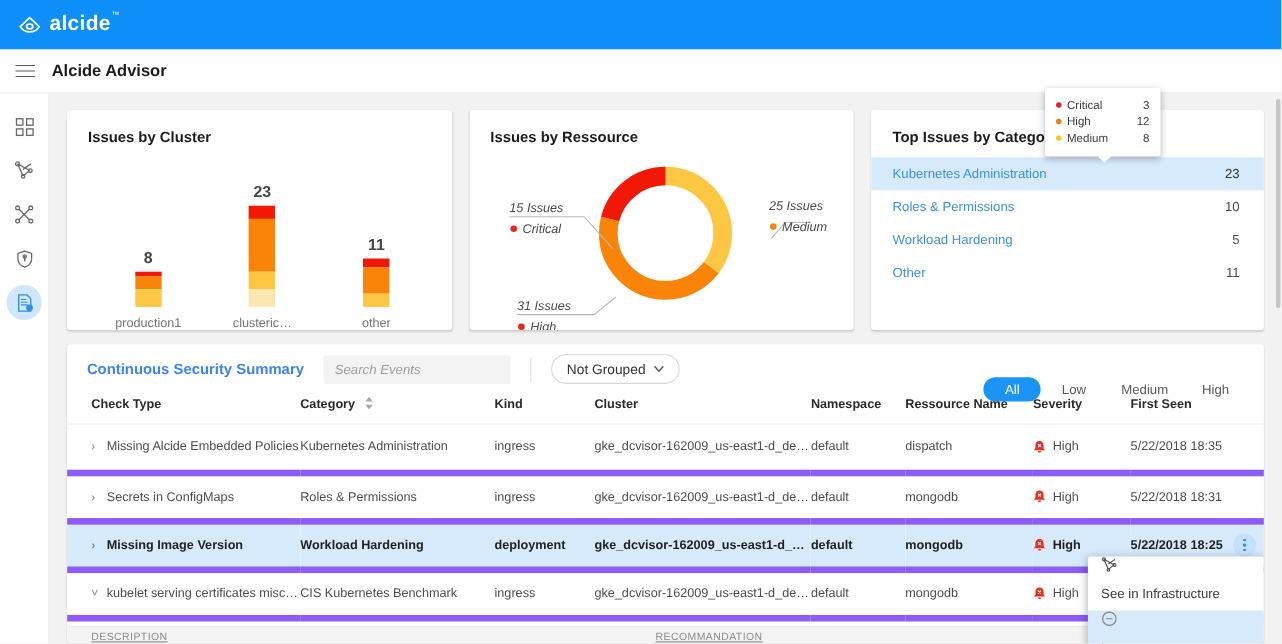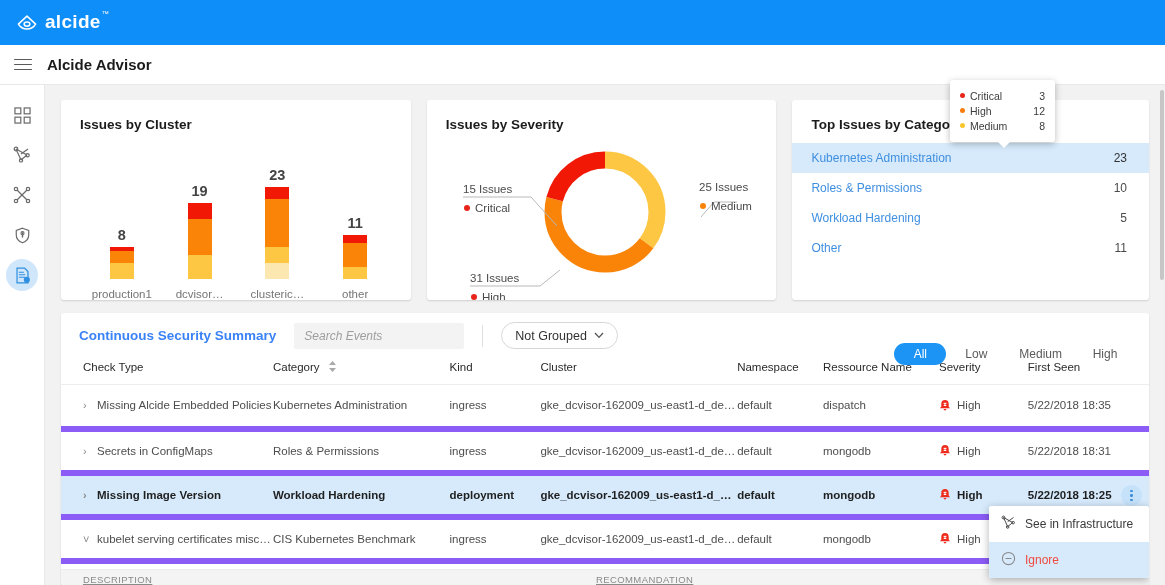--- a/index.html
+++ b/index.html
@@ -75,21 +75,21 @@
   .bar-value { font-size: 14.5px; font-weight: 700; color: #444; margin-bottom: 4px; }
   .bar-stack { width: 24px; display: flex; flex-direction: column; cursor: pointer; }
   .seg { width: 100%; }
   .bar-label {
     font-size: 11.5px; color: #757575; margin-top: 9px;
     max-width: 62px; overflow: hidden; white-space: nowrap; text-align: center;
   }
 
   
   .card-severity { width: 355px; height: 200px; position: relative; }
-  .donut-wrap { position: absolute; left: 0; top: 34px; width: 355px; height: 166px; }
+  .donut-wrap { position: absolute; left: 0; top: 34px; width: 355px; height: 166px; font-style: italic; }
 
   
   .card-category { width: 362px; height: 200px; position: relative; overflow: hidden; }
   .cat-list { margin-top: 11px; }
   .cat-row {
     display: flex; align-items: center; justify-content: space-between;
     height: 30px; padding: 0 22px 0 19px; cursor: pointer;
   }
   .cat-row.sel { background: #d6eafc; }
   .cat-name { font-size: 12px; color: #3f8fe0; }
@@ -140,21 +140,21 @@
     font-size: 12px; color: #5a5a5a; background: transparent; border: none;
     display: flex; align-items: center; justify-content: center; cursor: pointer;
     font-family: "Liberation Sans", sans-serif;
     margin-top: 36px;
   }
   .sev-btn.active { background: #1c94f5; color: #fff; }
 
   
   table { width: 100%; border-collapse: collapse; table-layout: fixed; }
   thead th {
-    font-size: 11.5px; font-weight: 400; color: #2a2a2a; text-align: left;
+    font-size: 11.5px; font-weight: 700; color: #2a2a2a; text-align: left;
     padding: 3px 0 11px 0; white-space: nowrap;
   }
   thead tr { border-bottom: 1px solid #ededed; }
   tbody tr { height: 44px; border-bottom: 6px solid #8b5cf6; }
   tbody tr.sel { background: #d6eafc; }
   tbody td {
     font-size: 11.5px; color: #4d4d4d; white-space: nowrap;
     overflow: hidden; text-overflow: ellipsis;
   }
   tbody tr.sel td { color: #1f1f1f; font-weight: 700; margin-left: 16px; }
@@ -175,22 +175,22 @@
     align-items: center; justify-content: center; gap: 2px; cursor: pointer; z-index: 22;
   }
   .kebab i { width: 2.5px; height: 2.5px; border-radius: 50%; background: #3c8fd8; display: block; }
 
   .ctxmenu {
     position: absolute; left: 928px; top: 193px; width: 160px;
     background: #ffffff; border-radius: 2px; box-shadow: 0 2px 8px rgba(0,0,0,.3);
     z-index: 25; overflow: hidden;
   }
   .ctx-item {
-    height: 36px; display: flex; align-items: center; gap: 9px;
-    padding: 0 12px; font-size: 12px; color: #3a3a3a; cursor: pointer;
+    height: 49px; display: flex; align-items: flex-start; gap: 9px;
+    padding: 0 12px; font-size: 12px; color: #3a3a3a; cursor: pointer; flex-direction: column;
   }
   .ctx-item.danger { background: #d6eafc; color: #f04a3f; }
 
   .detail-head {
     position: absolute; left: 0; top: 256px; width: 1088px; height: 16px;
     background: #f4f4f4; border-top: 1px solid #ececec;
   }
   .detail-label {
     position: absolute; top: 4px; font-size: 9.5px; font-weight: 400;
     color: #8a8a8a; letter-spacing: .4px; text-decoration: underline;
@@ -293,29 +293,20 @@
             <div class="bar-group">
               <div class="bar-value">8</div>
               <div class="bar-stack" style="height: 32px;">
                 <div class="seg" style="background: rgb(241, 25, 5); height: 12.5%;"></div>
                 <div class="seg" style="background: rgb(249, 132, 8); height: 37.5%;"></div>
                 <div class="seg" style="background: rgb(253, 199, 67); height: 50%;"></div>
               </div>
               <div class="bar-label">production1</div>
             </div>
             <div class="bar-group">
-              <div class="bar-value">19</div>
-              <div class="bar-stack" style="height: 76px;">
-                <div class="seg" style="background: rgb(241, 25, 5); height: 21.0526%;"></div>
-                <div class="seg" style="background: rgb(249, 132, 8); height: 47.3684%;"></div>
-                <div class="seg" style="background: rgb(253, 199, 67); height: 31.5789%;"></div>
-              </div>
-              <div class="bar-label">dcvisor…</div>
-            </div>
-            <div class="bar-group">
               <div class="bar-value">23</div>
               <div class="bar-stack" style="height: 92px;">
                 <div class="seg" style="background: rgb(241, 25, 5); height: 13.0435%;"></div>
                 <div class="seg" style="background: rgb(249, 132, 8); height: 52.1739%;"></div>
                 <div class="seg" style="background: rgb(253, 199, 67); height: 17.3913%;"></div>
                 <div class="seg" style="background: rgb(253, 231, 176); height: 17.3913%;"></div>
               </div>
               <div class="bar-label">clusteric…</div>
             </div>
             <div class="bar-group">
@@ -324,21 +315,21 @@
                 <div class="seg" style="background: rgb(241, 25, 5); height: 18.1818%;"></div>
                 <div class="seg" style="background: rgb(249, 132, 8); height: 54.5455%;"></div>
                 <div class="seg" style="background: rgb(253, 199, 67); height: 27.2727%;"></div>
               </div>
               <div class="bar-label">other</div>
             </div>
           </div>
       </div>
 
       <div class="card card-severity">
-        <div class="card-title">Issues by Severity</div>
+        <div class="card-title">Issues by Ressource</div>
         <div class="donut-wrap">
           <svg width="355" height="166" viewBox="0 0 355 166">
 
             <g id="donut-slices">
                 <circle cx="178" cy="78" r="52" fill="none" stroke="#fdc743" stroke-width="17" stroke-dasharray="115.04423801878116 326.7256359733385" stroke-dashoffset="0" transform="rotate(-90 178 78)"></circle>
                 <circle cx="178" cy="78" r="52" fill="none" stroke="#f98408" stroke-width="17" stroke-dasharray="142.65485514328864 326.7256359733385" stroke-dashoffset="-115.04423801878116" transform="rotate(-90 178 78)"></circle>
                 <circle cx="178" cy="78" r="52" fill="none" stroke="#f11905" stroke-width="17" stroke-dasharray="69.0265428112687 326.7256359733385" stroke-dashoffset="-257.6990931620698" transform="rotate(-90 178 78)"></circle>
               </g>
 
             <g stroke="#b9b9b9" stroke-width="1" fill="none">

